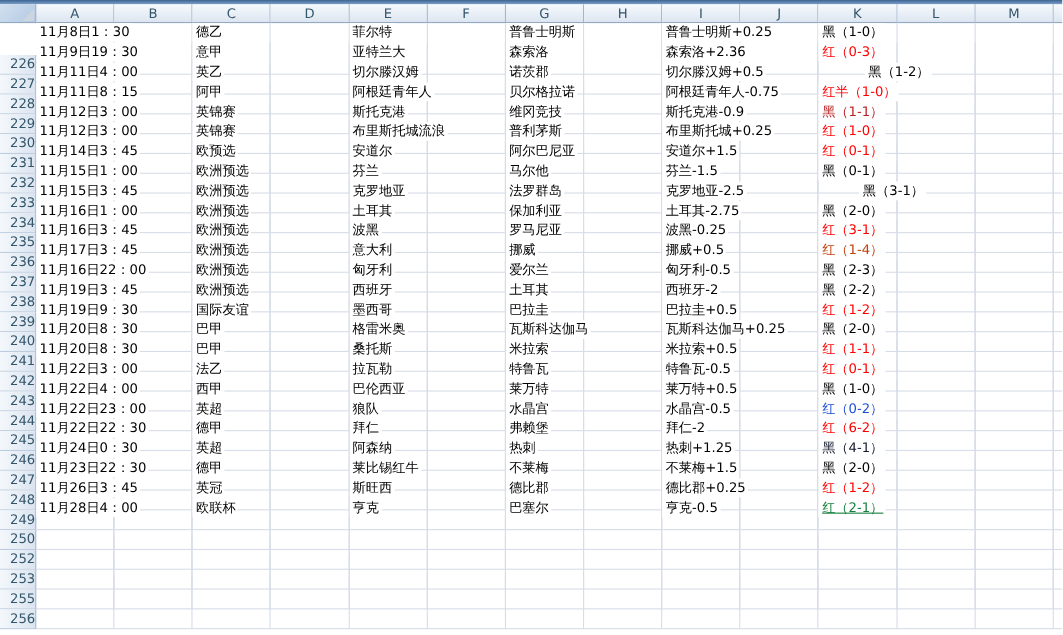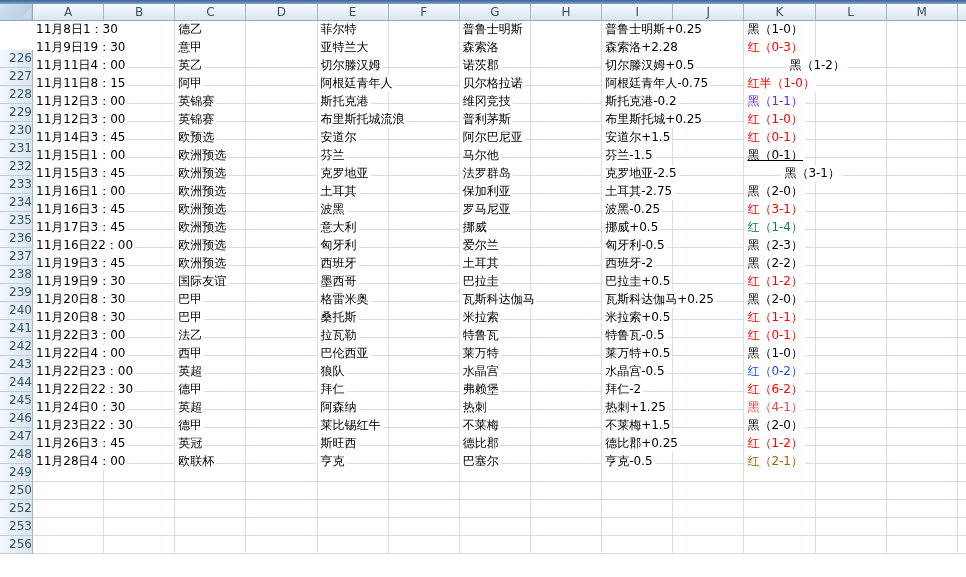--- a/index.html
+++ b/index.html
@@ -99,21 +99,21 @@
       <div class="sheet-row">
     <div class="row-header">227</div>
   <div class="cell col-A"><span class="txt">11月9日19：30</span></div>
         <div class="cell col-B"></div>
         <div class="cell col-C"><span class="txt">意甲</span></div>
         <div class="cell col-D"></div>
         <div class="cell col-E"><span class="txt">亚特兰大</span></div>
         <div class="cell col-F"></div>
         <div class="cell col-G"><span class="txt">森索洛</span></div>
         <div class="cell col-H"></div>
-        <div class="cell col-I"><span class="txt">森索洛+2.28</span></div>
+        <div class="cell col-I"><span class="txt">森索洛+2.36</span></div>
         <div class="cell col-J"></div>
         <div class="cell col-K"><span class="txt" style="color: rgb(255, 0, 0);">红（0-3）</span></div>
         <div class="cell col-L"></div>
         <div class="cell col-M"></div>
         <div class="stub-cell"></div>
       </div>
       <div class="sheet-row">
     <div class="row-header">228</div>
   <div class="cell col-A"><span class="txt">11月11日4：00</span></div>
         <div class="cell col-B"></div>
@@ -150,23 +150,23 @@
       <div class="sheet-row">
     <div class="row-header">230</div>
   <div class="cell col-A"><span class="txt">11月12日3：00</span></div>
         <div class="cell col-B"></div>
         <div class="cell col-C"><span class="txt">英锦赛</span></div>
         <div class="cell col-D"></div>
         <div class="cell col-E"><span class="txt">斯托克港</span></div>
         <div class="cell col-F"></div>
         <div class="cell col-G"><span class="txt">维冈竞技</span></div>
         <div class="cell col-H"></div>
-        <div class="cell col-I"><span class="txt">斯托克港-0.2</span></div>
-        <div class="cell col-J"></div>
-        <div class="cell col-K"><span class="txt" style="color: #6d28d9;">黑（1-1）</span></div>
+        <div class="cell col-I"><span class="txt">斯托克港-0.9</span></div>
+        <div class="cell col-J"></div>
+        <div class="cell col-K"><span class="txt" style="color: #b91c1c;">黑（1-1）</span></div>
         <div class="cell col-L"></div>
         <div class="cell col-M"></div>
         <div class="stub-cell"></div>
       </div>
       <div class="sheet-row">
     <div class="row-header">231</div>
   <div class="cell col-A"><span class="txt">11月12日3：00</span></div>
         <div class="cell col-B"></div>
         <div class="cell col-C"><span class="txt">英锦赛</span></div>
         <div class="cell col-D"></div>
@@ -203,21 +203,21 @@
   <div class="cell col-A"><span class="txt">11月15日1：00</span></div>
         <div class="cell col-B"></div>
         <div class="cell col-C"><span class="txt">欧洲预选</span></div>
         <div class="cell col-D"></div>
         <div class="cell col-E"><span class="txt">芬兰</span></div>
         <div class="cell col-F"></div>
         <div class="cell col-G"><span class="txt">马尔他</span></div>
         <div class="cell col-H"></div>
         <div class="cell col-I"><span class="txt">芬兰-1.5</span></div>
         <div class="cell col-J"></div>
-        <div class="cell col-K"><span class="txt" style="color: rgb(0, 0, 0); text-decoration: underline;">黑（0-1）</span></div>
+        <div class="cell col-K"><span class="txt" style="color: rgb(0, 0, 0);">黑（0-1）</span></div>
         <div class="cell col-L"></div>
         <div class="cell col-M"></div>
         <div class="stub-cell"></div>
       </div>
       <div class="sheet-row">
     <div class="row-header">234</div>
   <div class="cell col-A"><span class="txt">11月15日3：45</span></div>
         <div class="cell col-B"></div>
         <div class="cell col-C"><span class="txt">欧洲预选</span></div>
         <div class="cell col-D"></div>
@@ -271,21 +271,21 @@
   <div class="cell col-A"><span class="txt">11月17日3：45</span></div>
         <div class="cell col-B"></div>
         <div class="cell col-C"><span class="txt">欧洲预选</span></div>
         <div class="cell col-D"></div>
         <div class="cell col-E"><span class="txt">意大利</span></div>
         <div class="cell col-F"></div>
         <div class="cell col-G"><span class="txt">挪威</span></div>
         <div class="cell col-H"></div>
         <div class="cell col-I"><span class="txt">挪威+0.5</span></div>
         <div class="cell col-J"></div>
-        <div class="cell col-K"><span class="txt" style="color: #15803d;">红（1-4）</span></div>
+        <div class="cell col-K"><span class="txt" style="color: #c2410c;">红（1-4）</span></div>
         <div class="cell col-L"></div>
         <div class="cell col-M"></div>
         <div class="stub-cell"></div>
       </div>
       <div class="sheet-row">
     <div class="row-header">238</div>
   <div class="cell col-A"><span class="txt">11月16日22：00</span></div>
         <div class="cell col-B"></div>
         <div class="cell col-C"><span class="txt">欧洲预选</span></div>
         <div class="cell col-D"></div>
@@ -441,21 +441,21 @@
   <div class="cell col-A"><span class="txt">11月24日0：30</span></div>
         <div class="cell col-B"></div>
         <div class="cell col-C"><span class="txt">英超</span></div>
         <div class="cell col-D"></div>
         <div class="cell col-E"><span class="txt">阿森纳</span></div>
         <div class="cell col-F"></div>
         <div class="cell col-G"><span class="txt">热刺</span></div>
         <div class="cell col-H"></div>
         <div class="cell col-I"><span class="txt">热刺+1.25</span></div>
         <div class="cell col-J"></div>
-        <div class="cell col-K"><span class="txt" style="color: #ef4444;">黑（4-1）</span></div>
+        <div class="cell col-K"><span class="txt" style="color: #0f172a;">黑（4-1）</span></div>
         <div class="cell col-L"></div>
         <div class="cell col-M"></div>
         <div class="stub-cell"></div>
       </div>
       <div class="sheet-row">
     <div class="row-header">248</div>
   <div class="cell col-A"><span class="txt">11月23日22：30</span></div>
         <div class="cell col-B"></div>
         <div class="cell col-C"><span class="txt">德甲</span></div>
         <div class="cell col-D"></div>
@@ -492,21 +492,21 @@
   <div class="cell col-A"><span class="txt">11月28日4：00</span></div>
         <div class="cell col-B"></div>
         <div class="cell col-C"><span class="txt">欧联杯</span></div>
         <div class="cell col-D"></div>
         <div class="cell col-E"><span class="txt">亨克</span></div>
         <div class="cell col-F"></div>
         <div class="cell col-G"><span class="txt">巴塞尔</span></div>
         <div class="cell col-H"></div>
         <div class="cell col-I"><span class="txt">亨克-0.5</span></div>
         <div class="cell col-J"></div>
-        <div class="cell col-K"><span class="txt" style="color: #a16207;">红（2-1）</span></div>
+        <div class="cell col-K"><span class="txt" style="color: #15803d; text-decoration: underline;">红（2-1）</span></div>
         <div class="cell col-L"></div>
         <div class="cell col-M"></div>
         <div class="stub-cell"></div>
       </div>
       <div class="sheet-row">
     <div class="row-header">252</div>
   <div class="cell col-A"></div>
         <div class="cell col-B"></div>
         <div class="cell col-C"></div>
         <div class="cell col-D"></div>
@@ -516,20 +516,37 @@
         <div class="cell col-H"></div>
         <div class="cell col-I"></div>
         <div class="cell col-J"></div>
         <div class="cell col-K"></div>
         <div class="cell col-L"></div>
         <div class="cell col-M"></div>
         <div class="stub-cell"></div>
       </div>
       <div class="sheet-row">
     <div class="row-header">253</div>
+  <div class="cell col-A"></div>
+        <div class="cell col-B"></div>
+        <div class="cell col-C"></div>
+        <div class="cell col-D"></div>
+        <div class="cell col-E"></div>
+        <div class="cell col-F"></div>
+        <div class="cell col-G"></div>
+        <div class="cell col-H"></div>
+        <div class="cell col-I"></div>
+        <div class="cell col-J"></div>
+        <div class="cell col-K"></div>
+        <div class="cell col-L"></div>
+        <div class="cell col-M"></div>
+        <div class="stub-cell"></div>
+      </div>
+      <div class="sheet-row">
+    <div class="row-header">255</div>
   <div class="cell col-A"></div>
         <div class="cell col-B"></div>
         <div class="cell col-C"></div>
         <div class="cell col-D"></div>
         <div class="cell col-E"></div>
         <div class="cell col-F"></div>
         <div class="cell col-G"></div>
         <div class="cell col-H"></div>
         <div class="cell col-I"></div>
         <div class="cell col-J"></div>

